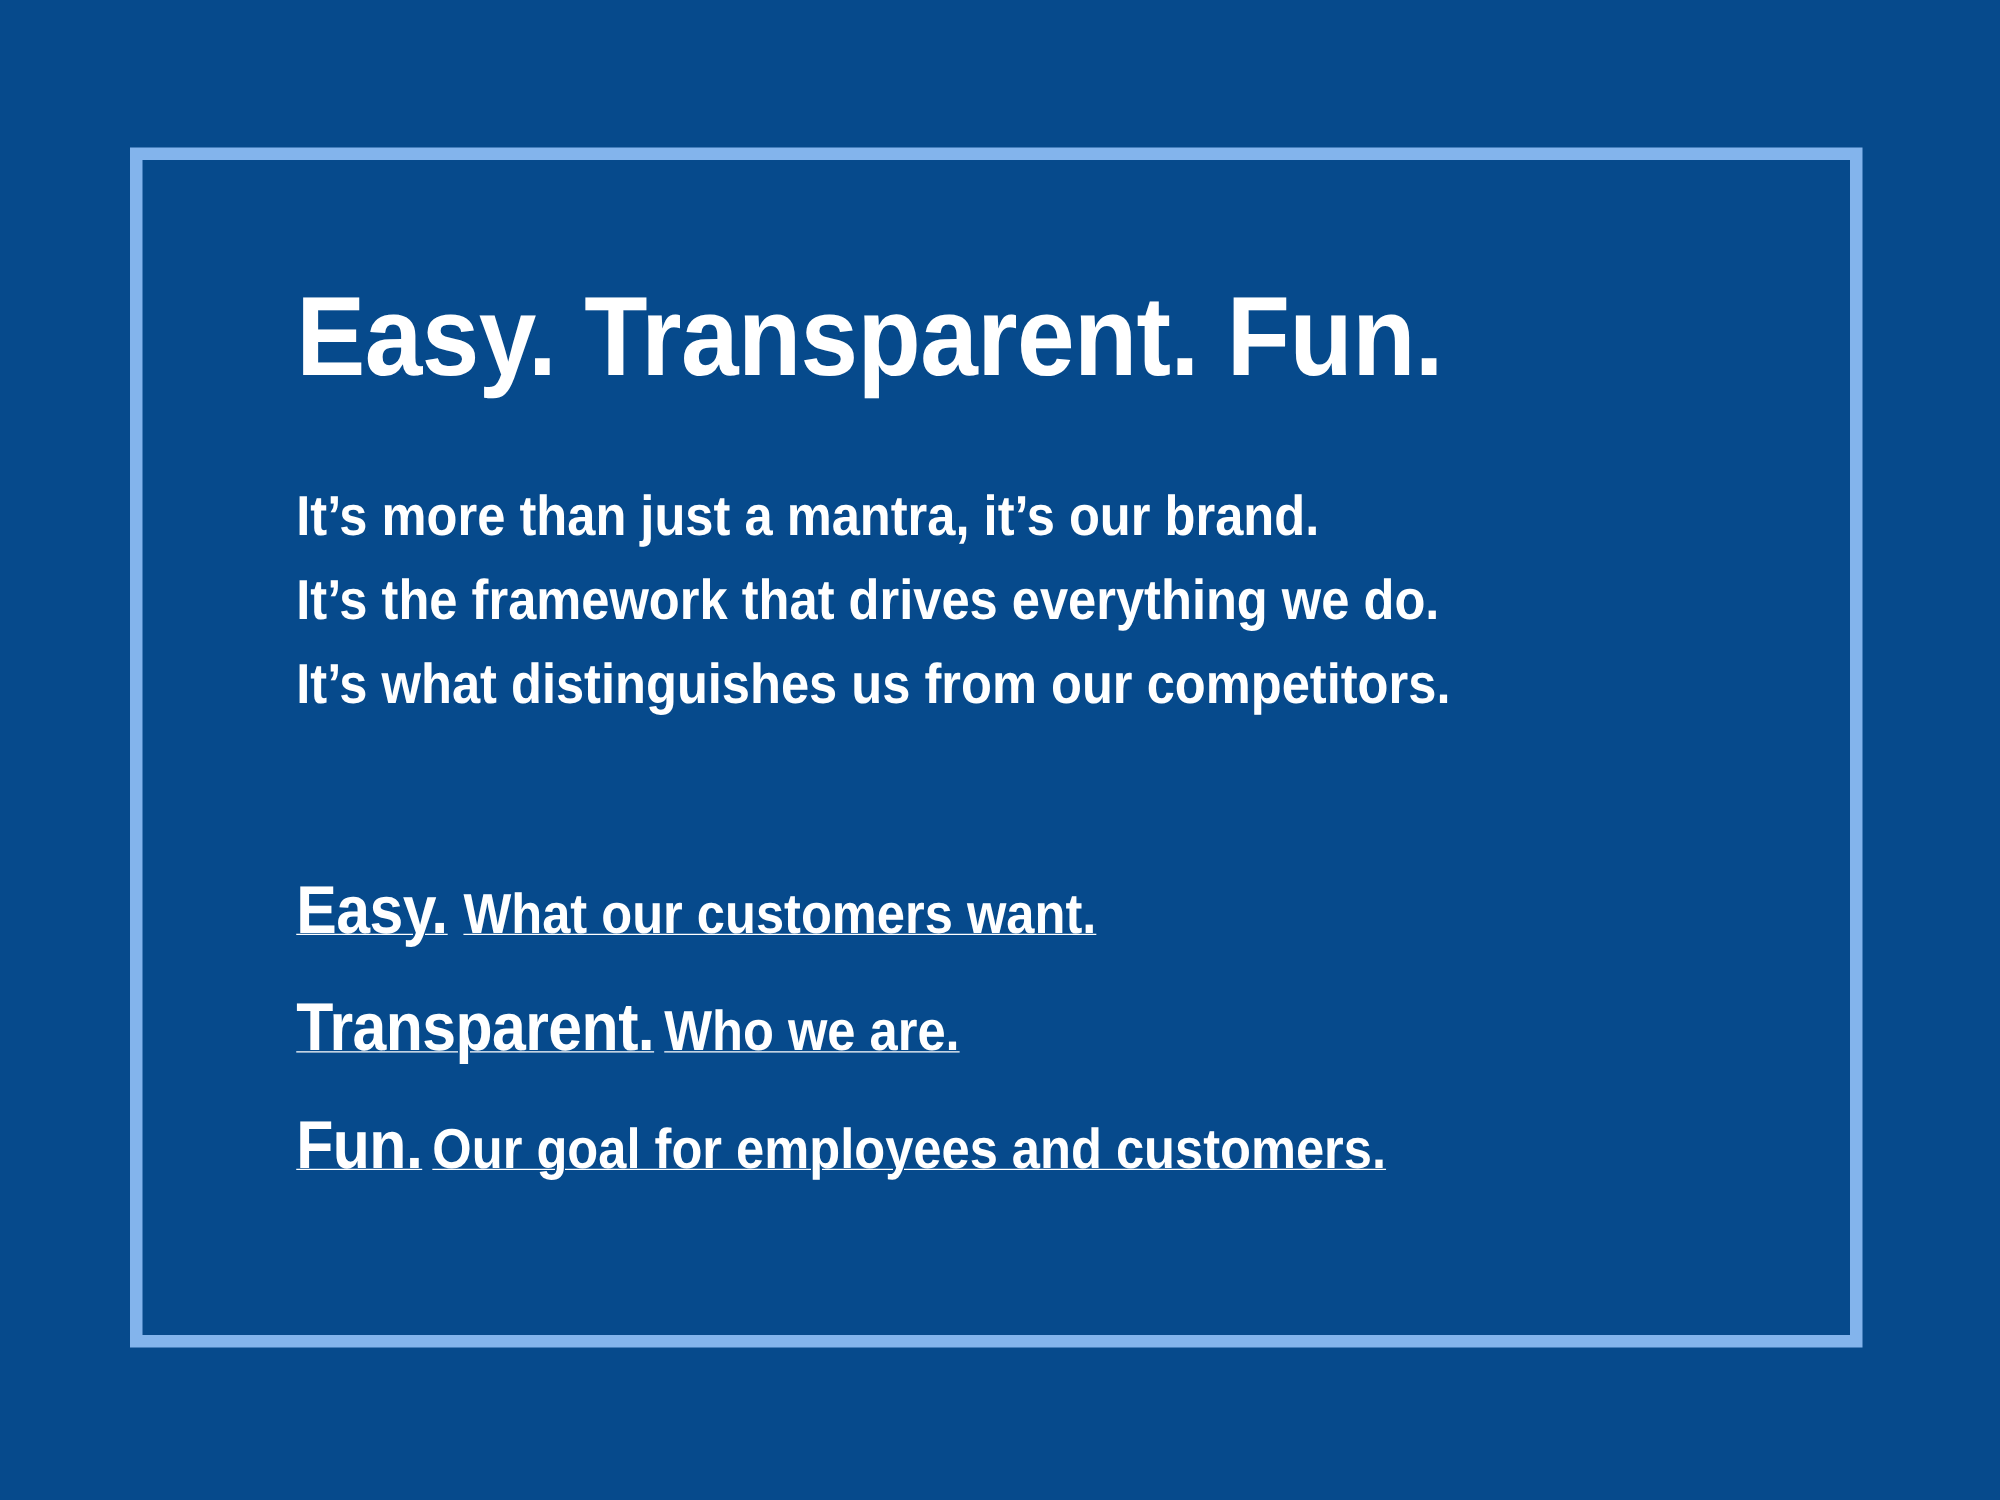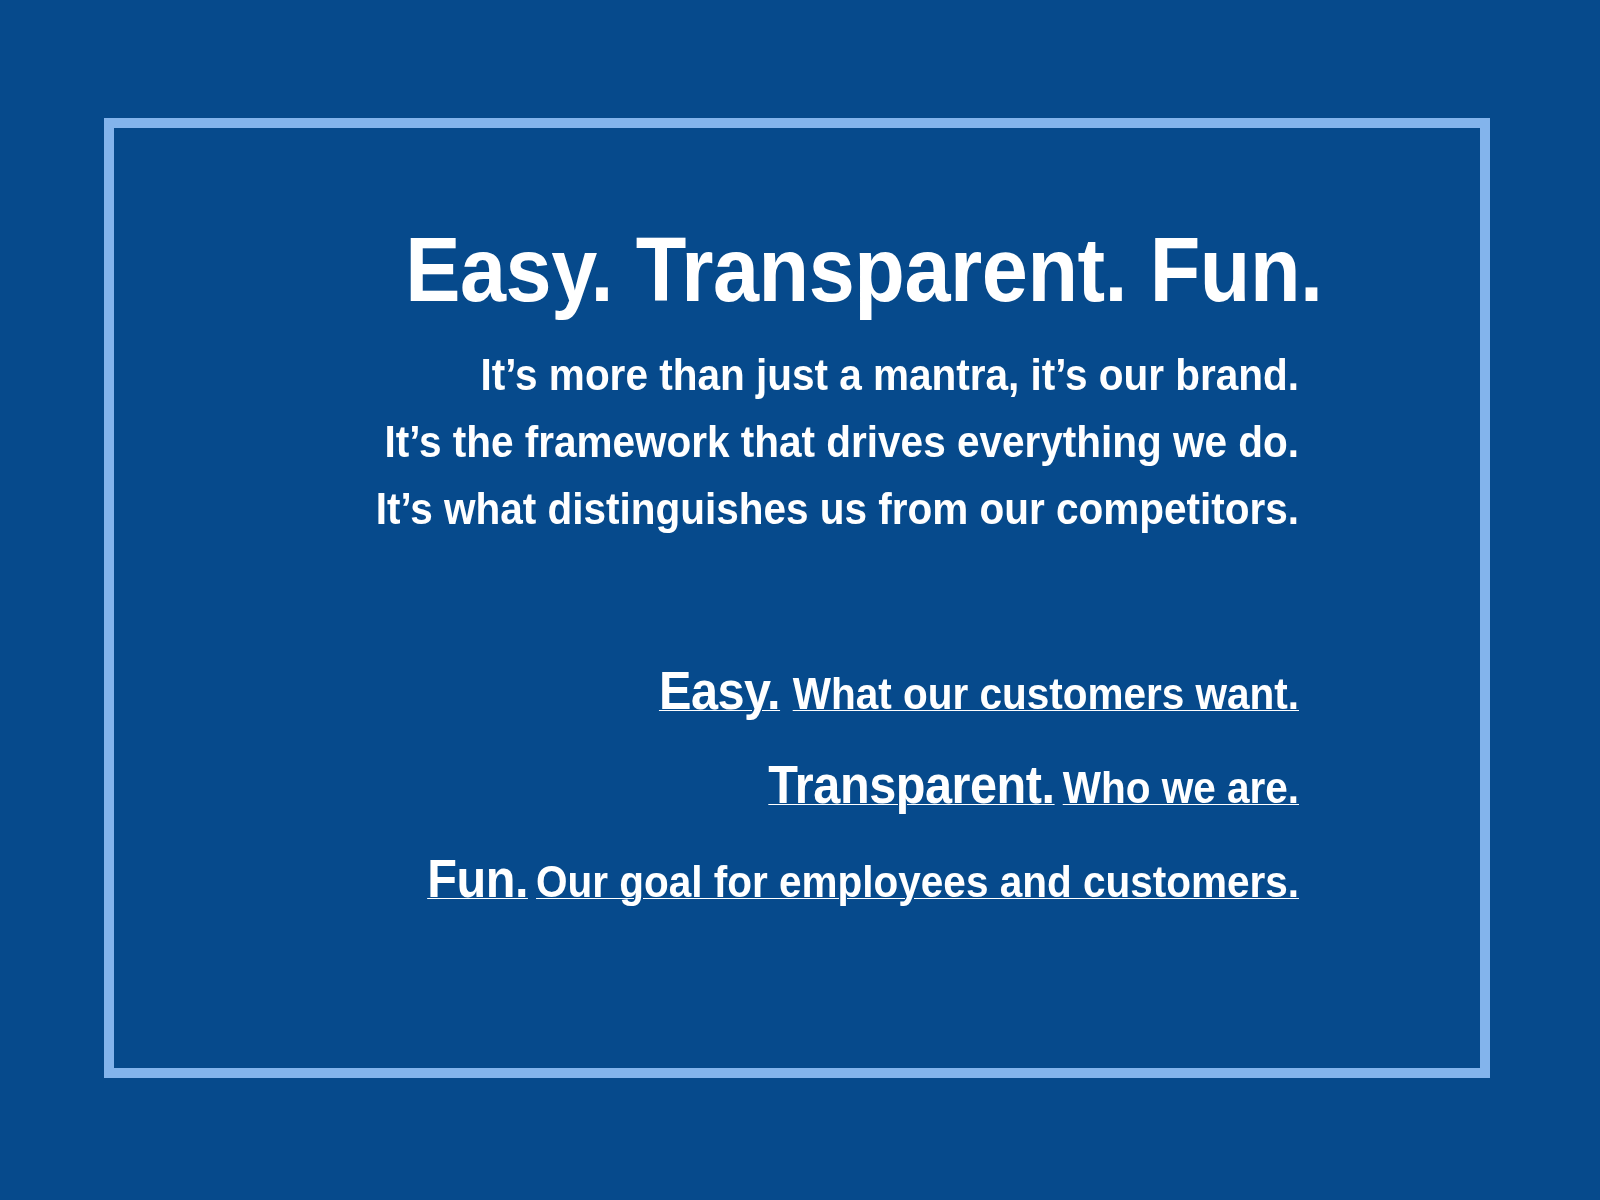--- a/index.html
+++ b/index.html
@@ -48,21 +48,21 @@
     line-height: 1.02;
     font-weight: bold;
     letter-spacing: -0.5px;
     white-space: nowrap;
     margin: 0 0 0 0;
     transform: scaleX(0.92);
     transform-origin: left center;
   }
 
   #intro {
-    margin-top: 24px;
+    margin-top: 62px;
   }
   #intro .line {
     color: #ffffff;
     font-size: 45px;
     line-height: 67px;
     font-weight: bold;
     white-space: nowrap;
     transform: scaleX(0.90);
     transform-origin: left center;
   }
@@ -91,21 +91,21 @@
   #pillars .gap-wide { padding-left: 14px; }
   #pillars .gap-narrow { padding-left: 9px; }
 </style>
 </head>
 <body style="background: rgb(6, 74, 140);">
 
 <div id="slide" style="background: rgb(6, 74, 140);">
 
   <div id="frame" style="border-color: rgb(131, 180, 236);"></div>
 
-  <div id="content" style="color: rgb(255, 255, 255); text-align: right;">
+  <div id="content" style="color: rgb(255, 255, 255);">
 
     <div id="headline">Easy. Transparent. Fun.</div>
 
     <div id="intro">
       <div class="line">It’s more than just a mantra, it’s our brand.</div>
       <div class="line">It’s the framework that drives everything we do.</div>
       <div class="line">It’s what distinguishes us from our competitors.</div>
     </div>
 
     <div id="pillars">

